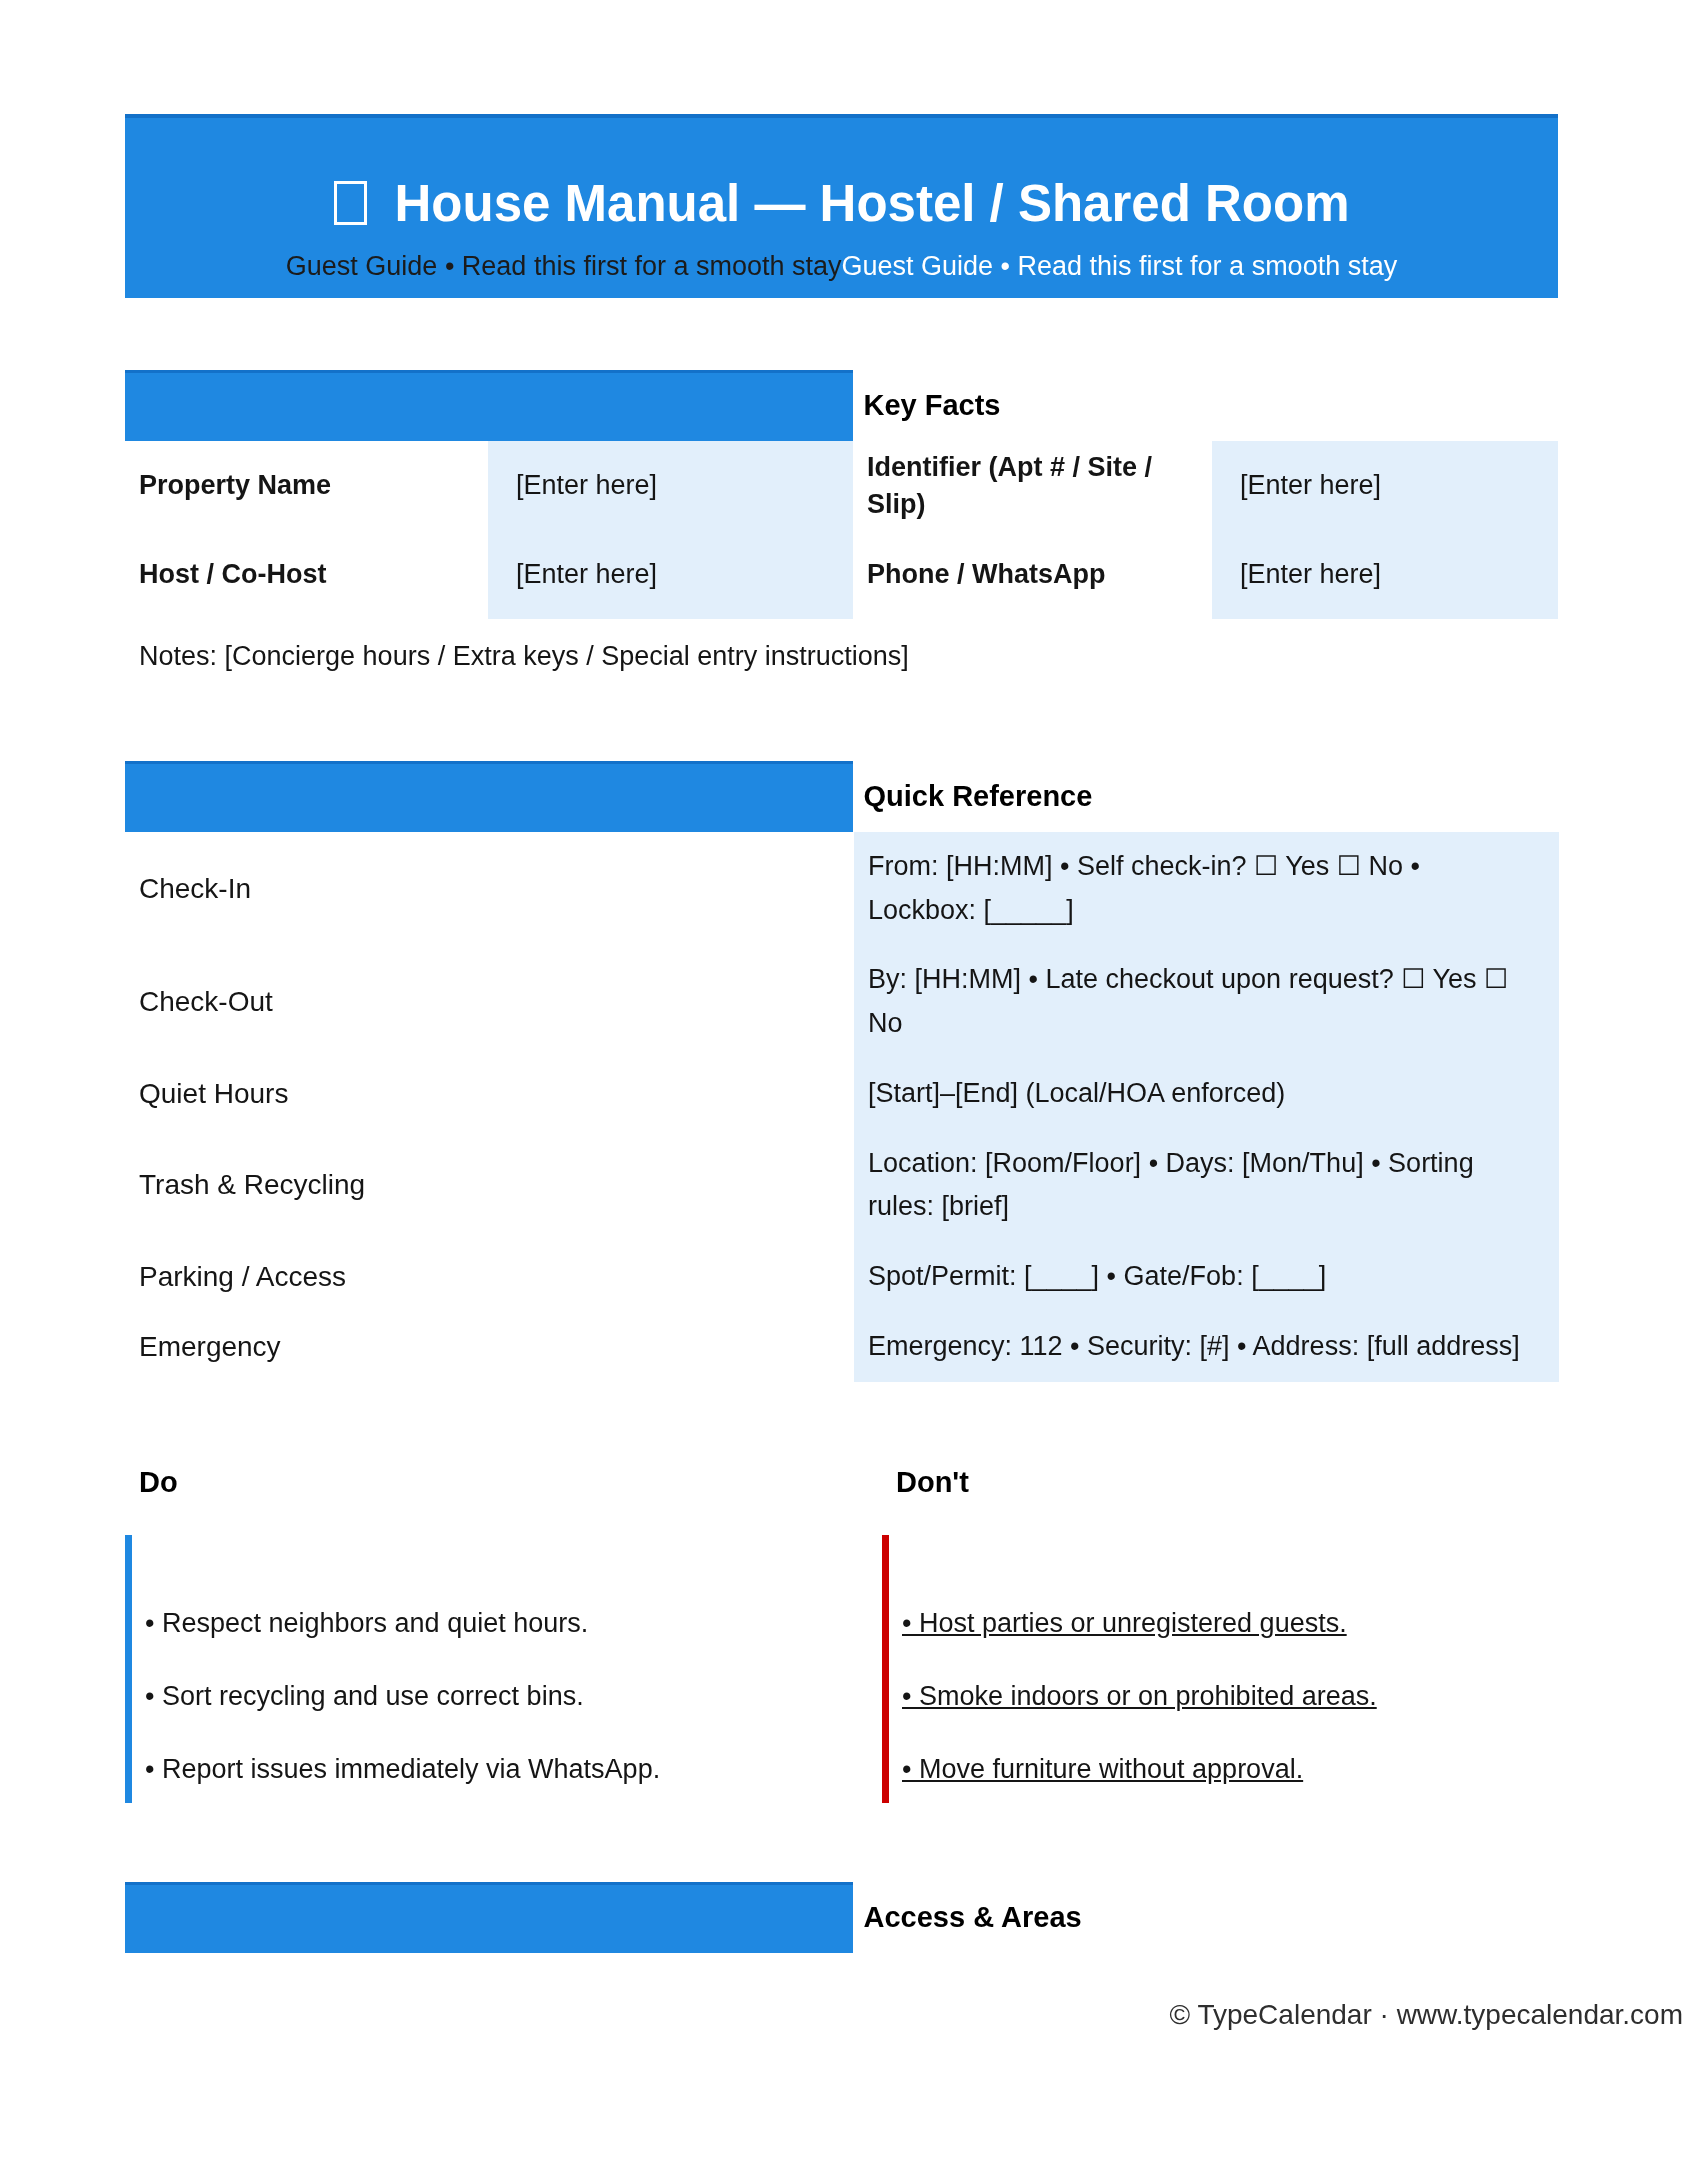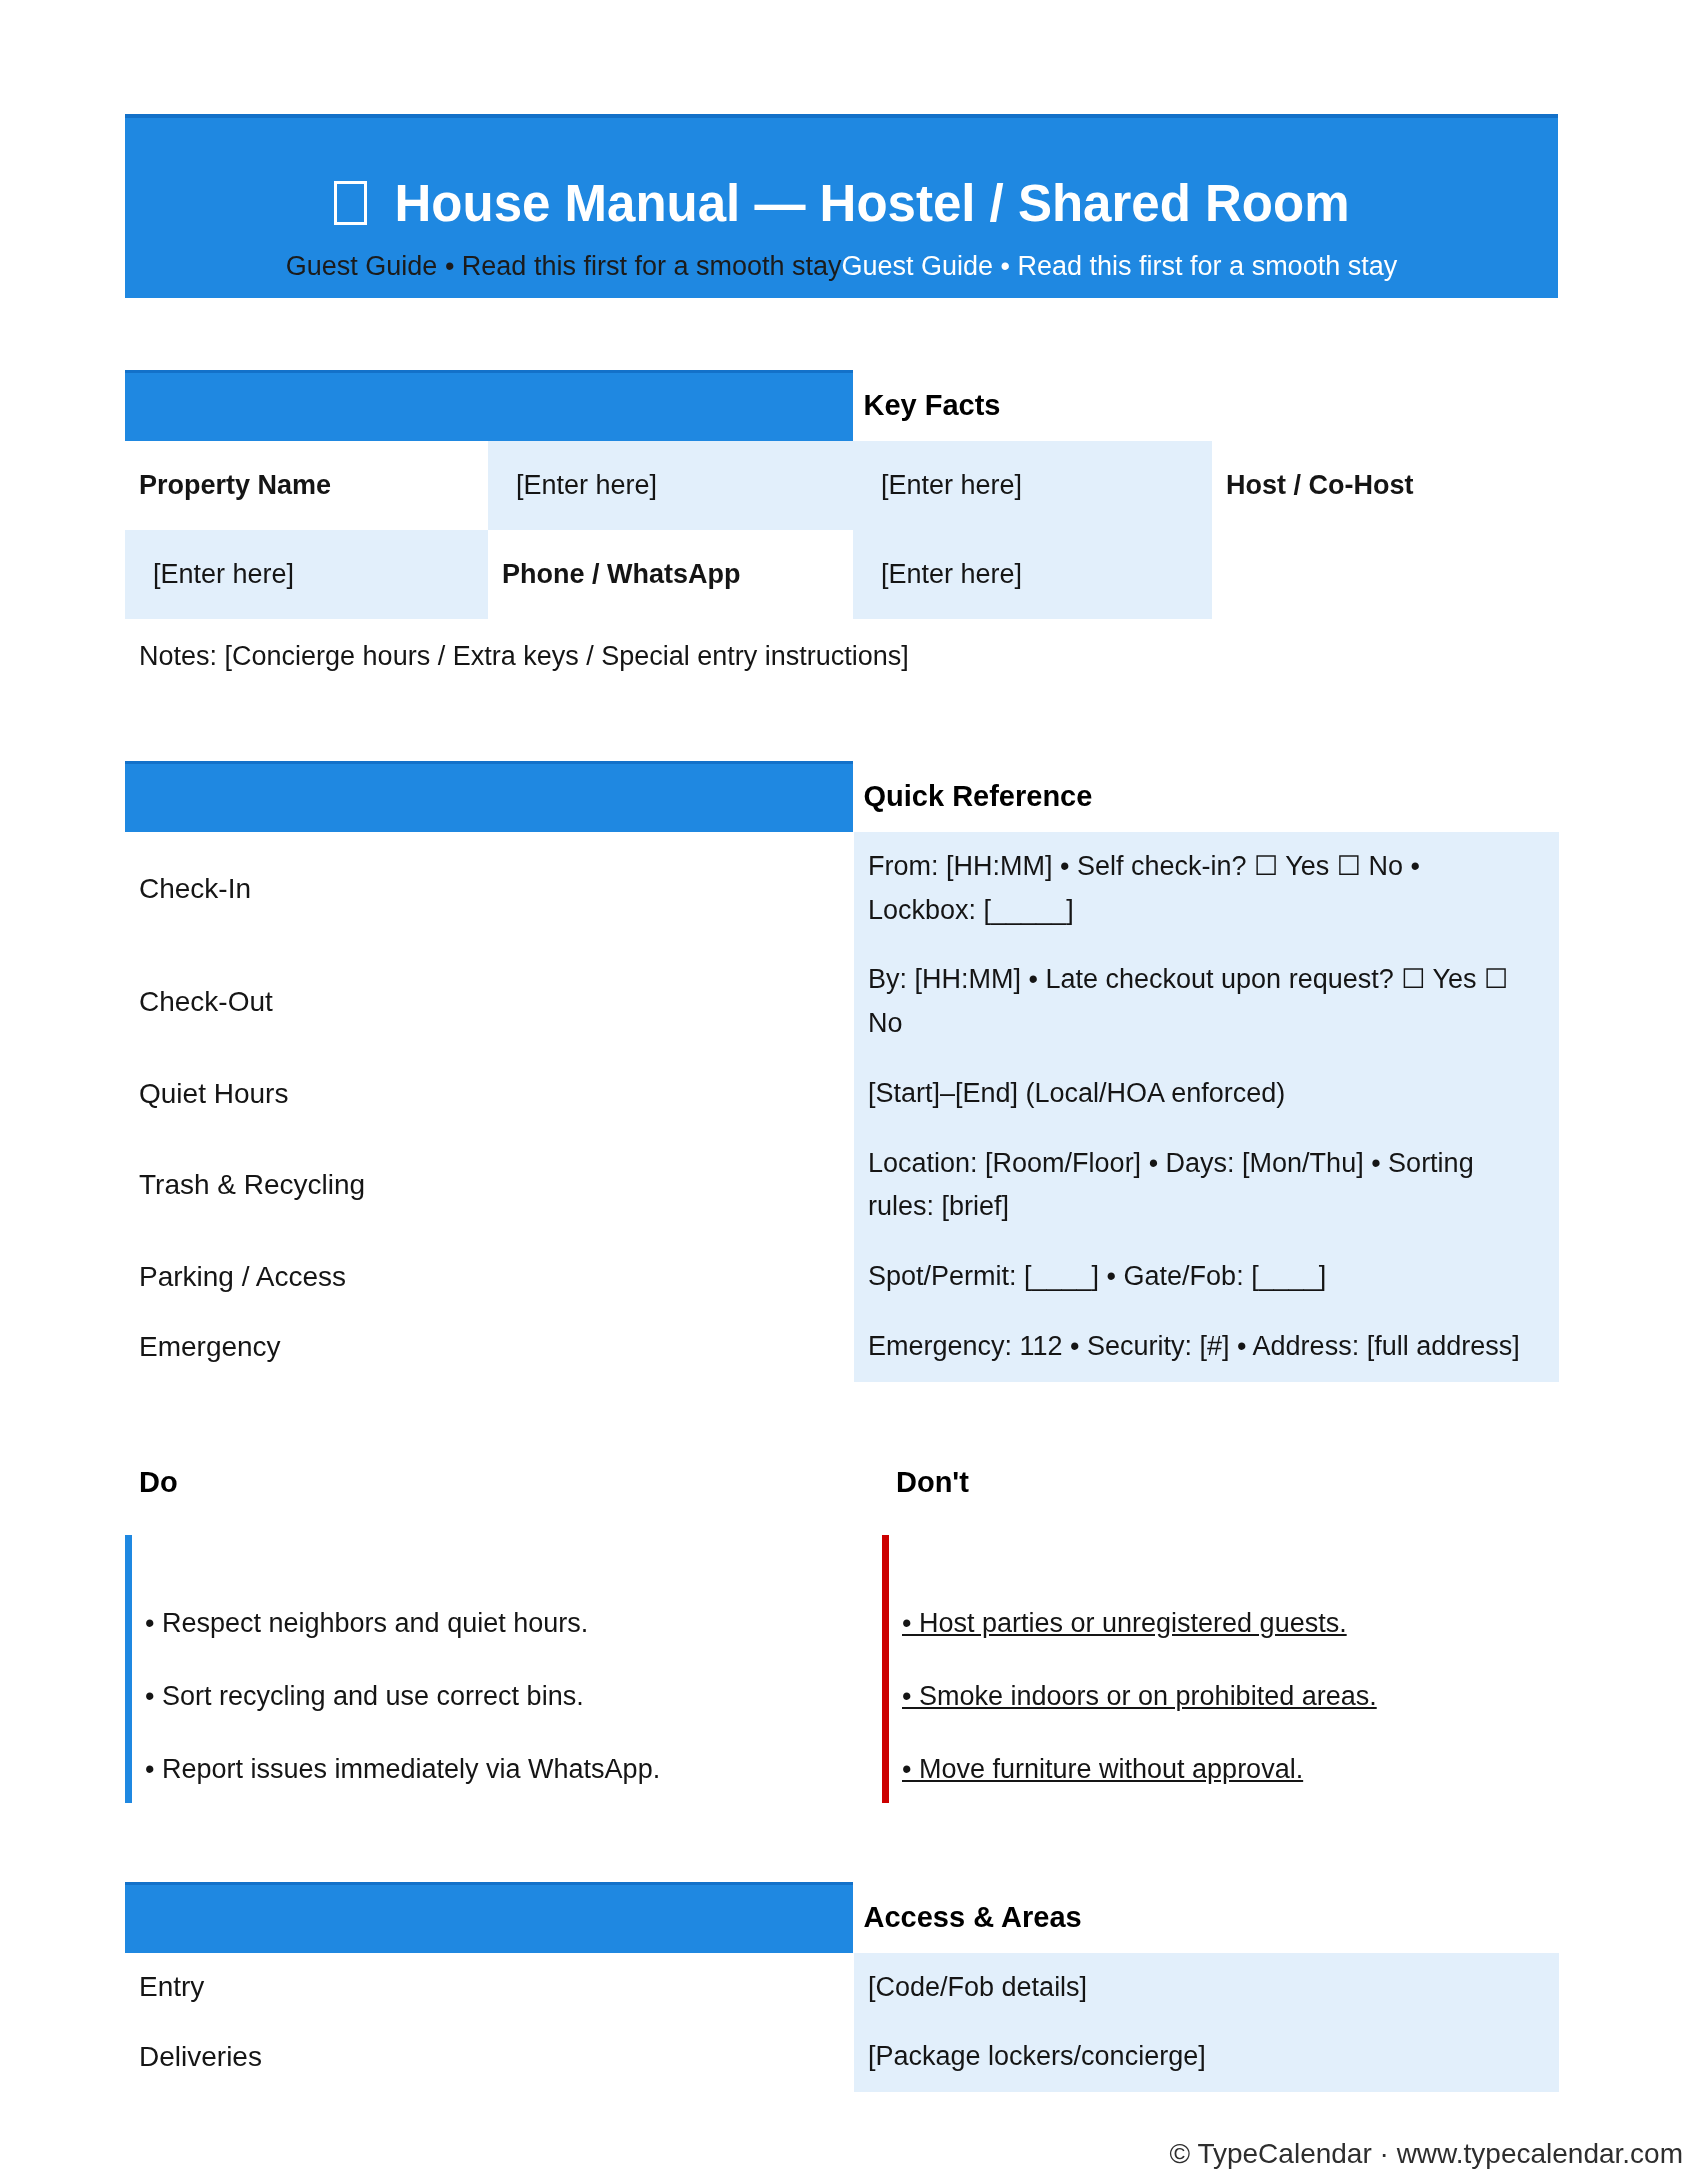--- a/index.html
+++ b/index.html
@@ -89,20 +89,21 @@
   </div>
 
   <div class="spacer-80" style="height:72px;"></div>
   <div class="section-head">
     <div class="section-bar"></div>
     <div class="section-title">Key Facts</div>
   </div>
   <div class="kf-grid">
     <div class="kf-label">Property Name</div>
     <div class="kf-value">[Enter here]</div>
+    <div class="kf-label">Identifier (Apt # / Site / Slip)</div>
     <div class="kf-value">[Enter here]</div>
     <div class="kf-label">Host / Co-Host</div>
     <div class="kf-value">[Enter here]</div>
     <div class="kf-label">Phone / WhatsApp</div>
     <div class="kf-value">[Enter here]</div>
   </div>
   <div class="notes-line">Notes: [Concierge hours / Extra keys / Special entry instructions]</div>
 
   <div class="spacer-90"></div>
   <div class="section-head">
@@ -141,23 +142,17 @@
         <p class="dd-item">• Move furniture without approval.</p>
       </div>
     </div>
   </div>
 
   <div class="spacer-80"></div>
   <div class="section-head">
     <div class="section-bar"></div>
     <div class="section-title">Access &amp; Areas</div>
   </div>
-  <div class="lv-grid">
-    <div class="lv-label">Entry</div>
-    <div class="lv-value">[Code/Fob details]</div>
-    <div class="lv-label">Deliveries</div>
-    <div class="lv-value">[Package lockers/concierge]</div>
-  </div>
 
   <div class="footer">© TypeCalendar · www.typecalendar.com</div>
 
 </div>
 
 
 </body></html>

